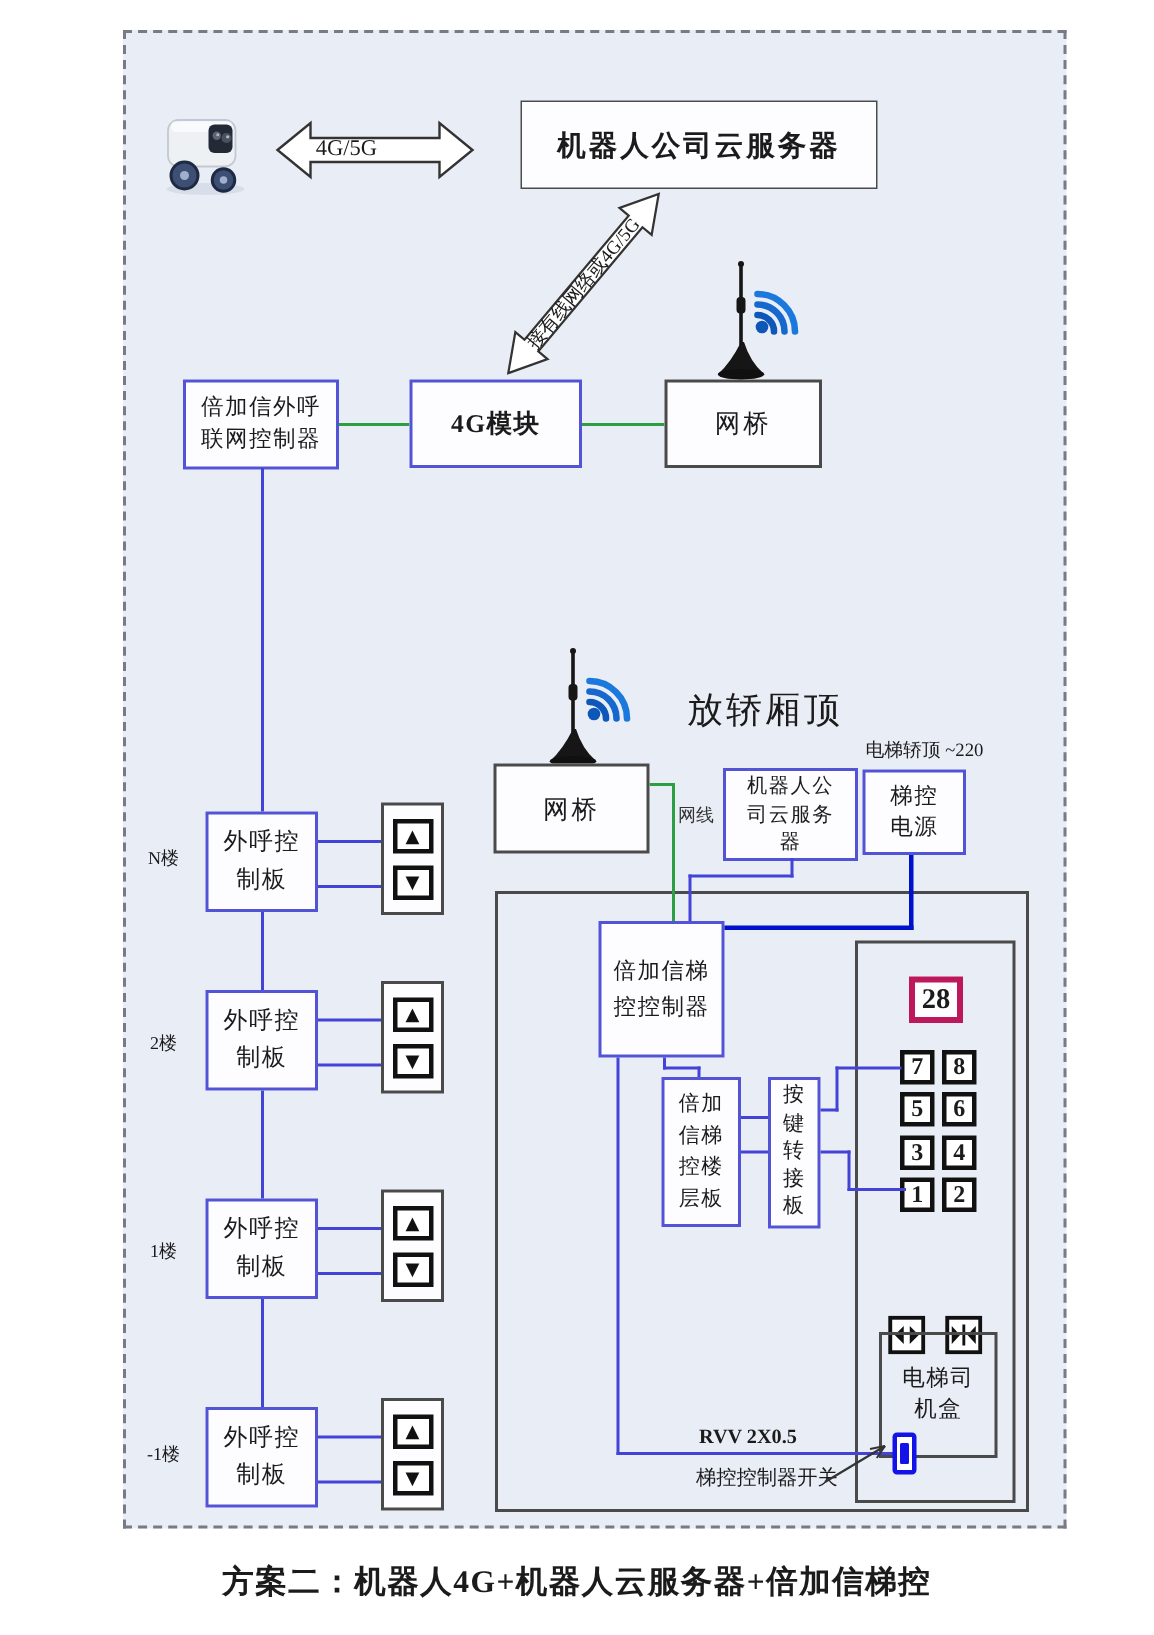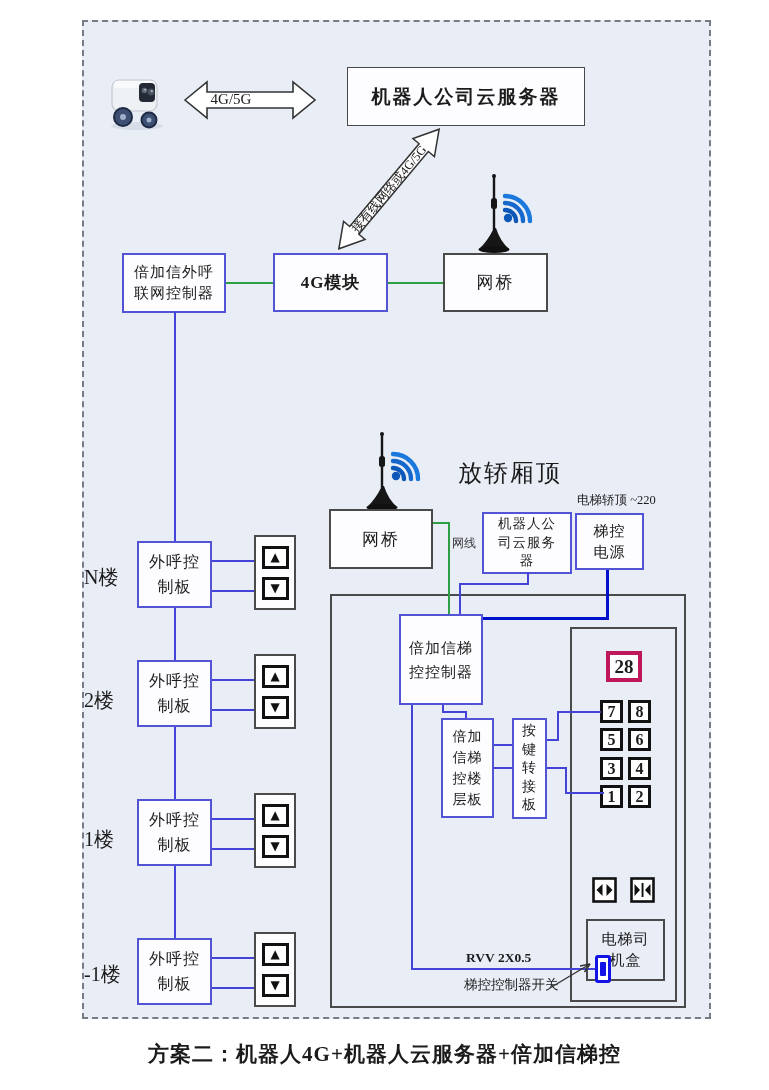--- a/index.html
+++ b/index.html
@@ -13,21 +13,21 @@
   .b-blue{border:2px solid #5353d6}
   .b-dark{border:2px solid #4a4a4a}
   .wrapw{display:inline-block;word-break:break-all;letter-spacing:1px;line-height:1.38}
   .wire{position:absolute;background:#4343d8}
   .wire.g{background:#2e9e43}
   .wire.tk{background:#0011cc}
   .lbl{position:absolute;white-space:nowrap}
   .btn{position:absolute;width:23px;height:23px;background:#fff;border:3px solid #111;display:flex;align-items:center;justify-content:center;font-weight:bold;font-size:16px}
   .udpanel{position:absolute;width:42px;height:75px;border:2px solid #4a4a4a;background:#fdfdff;display:flex;flex-direction:column;align-items:center;justify-content:center;gap:8px}
   .udbtn{width:27px;height:23px;border:3px solid #111;background:#fff;display:flex;align-items:center;justify-content:center;font-family:"DejaVu Sans",sans-serif;font-size:12px;line-height:1;color:#111}
-  .floor-label{position:absolute;left:84px;width:50px;text-align:left;font-size:20px}
+  .floor-label{position:absolute;left:84px;width:50px;text-align:center;font-size:12px}
   .doorbtn{position:absolute;width:25px;height:26px}
   .arrow-wrap{position:absolute}
   .arrow-text{position:absolute;text-align:center;font-size:15px}
   .switch{position:absolute;width:16px;height:28px;border:3px solid #1313e8;border-radius:3px;background:#fff;display:flex;align-items:center;justify-content:center}
   .switch .nub{width:6px;height:14px;background:#1313e8;border-radius:1px}
   .caption{position:absolute;left:0;top:1040px;width:100%;text-align:center;font-weight:bold;font-size:21px;letter-spacing:1px}
 </style>
 </head>
 <body>
 
@@ -242,21 +242,21 @@
   </div>
   <div class="doorbtn" style="left:630px;top:877px">
     <svg width="25" height="26" viewBox="0 0 25 26">
       <rect x="1.5" y="1.5" width="22" height="23" fill="#fff" stroke="#111" stroke-width="2.6"></rect>
       <polygon points="4.5,7 4.5,19 10,13" fill="#111"></polygon>
       <polygon points="20.5,7 20.5,19 15,13" fill="#111"></polygon>
       <rect x="11.6" y="6" width="1.9" height="14" fill="#111"></rect>
     </svg>
   </div>
 
-  <div class="box b-dark hollow" style="left:586px;top:919px;width:79px;height:62px">
+  <div class="box b-dark hollow" style="left:586px;top:888px;width:79px;height:84px">
     <span class="wrapw" style="width:52px;font-size:15px">电梯司机盒</span>
   </div>
 
   <div class="wire g" style="left:433px;top:522px;width:17px;height:2px"></div>
   <div class="wire g" style="left:448px;top:522px;width:2px;height:92px"></div>
   <div class="lbl" style="left:452px;top:535px;font-size:12px;color:#333">网线</div>
 
   <div class="wire" style="left:527px;top:572px;width:2px;height:13px"></div>
   <div class="wire" style="left:459px;top:583px;width:70px;height:2px"></div>
   <div class="wire" style="left:459px;top:583px;width:2px;height:31px"></div>

